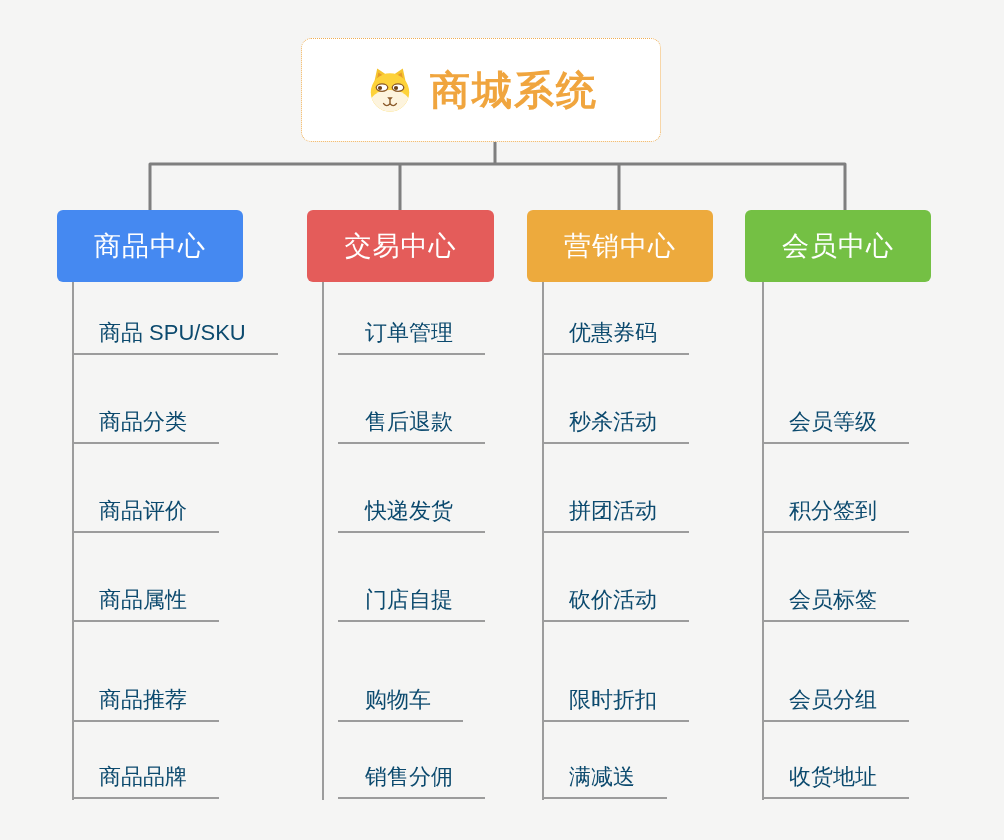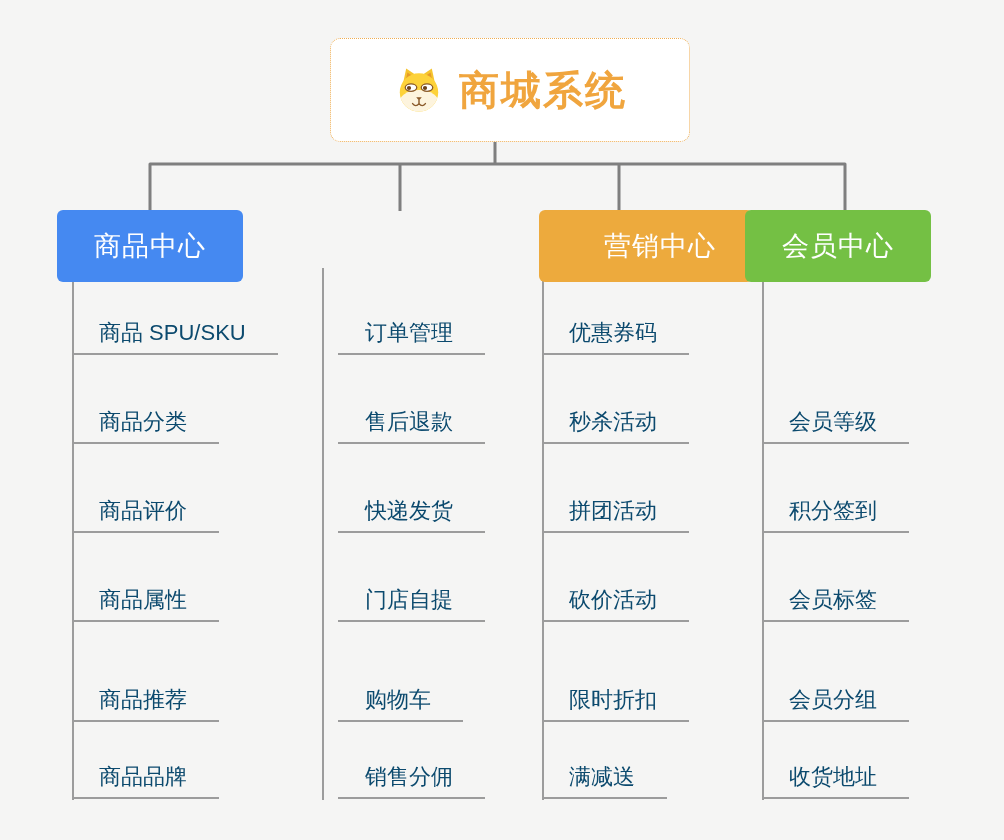--- a/index.html
+++ b/index.html
@@ -14,21 +14,21 @@
     background:#f5f5f4;
     overflow:hidden;
   }
   svg.connectors{
     position:absolute;
     left:0;top:0;
     z-index:0;
   }
   .root-node{
     position:absolute;
-    left:330px;top:38px;
+    left:301px;top:38px;
     width:360px;height:104px;
     background:#ffffff;
     border:1px dotted #efae53;
     border-radius:10px;
     box-sizing:border-box;
     display:flex;
     align-items:center;
     justify-content:center;
     gap:14px;
     z-index:2;
@@ -51,21 +51,21 @@
     justify-content:center;
     color:#ffffff;
     font-size:27px;
     font-weight:500;
     letter-spacing:1px;
     white-space:nowrap;
     z-index:2;
   }
   .b0{left:57px;}
   .b1{left:307px;width:187px;}
-  .b2{left:539px;padding-left:28px;}
+  .b2{left:527px;}
   .b3{left:745px;}
   .leaf-node{
     position:absolute;
     padding:0 32px 4px 27px;
     border-bottom:2px solid #9c9c9c;
     font-size:22px;
     line-height:32px;
     color:#0c4a6e;
     white-space:nowrap;
     z-index:1;
@@ -116,20 +116,23 @@
 
       <path d="M28.5,39 L35.5,39 L32,43 Z" fill="#8a5a2a"></path>
       <path d="M32,43 L32,47 M24,47 Q28,52 32,47 Q36,52 40,47" fill="none" stroke="#8a5a2a" stroke-width="1.8" stroke-linecap="round"></path>
     </svg>
     <span class="root-label">商城系统</span>
   </div>
 
   <div class="branch-node b0" style="background: rgb(69, 137, 241);">
     <span>商品中心</span>
   </div>
+  <div class="branch-node b1" style="background: rgb(228, 92, 90);">
+    <span>交易中心</span>
+  </div>
   <div class="branch-node b2" style="background: rgb(237, 170, 61);">
     <span>营销中心</span>
   </div>
   <div class="branch-node b3" style="background: rgb(116, 192, 68);">
     <span>会员中心</span>
   </div>
 
   <div class="leaf-node c0 r0">商品 SPU/SKU</div>
   <div class="leaf-node c0 r1">商品分类</div>
   <div class="leaf-node c0 r2">商品评价</div>

